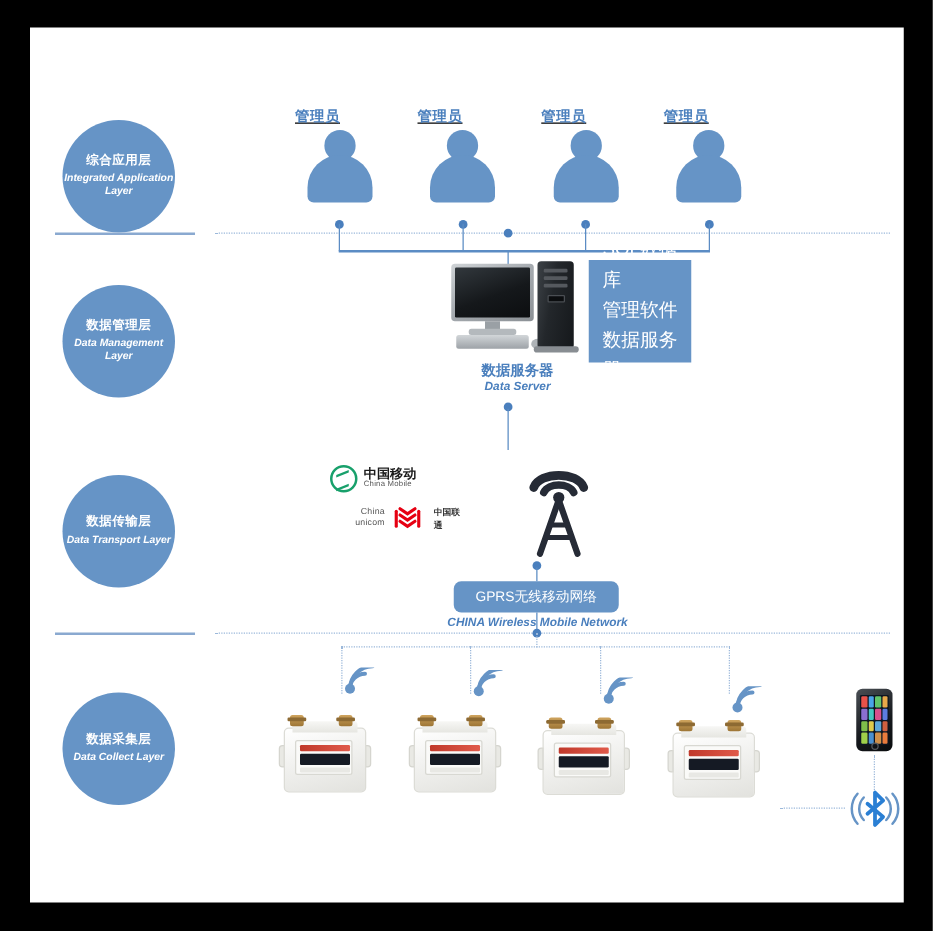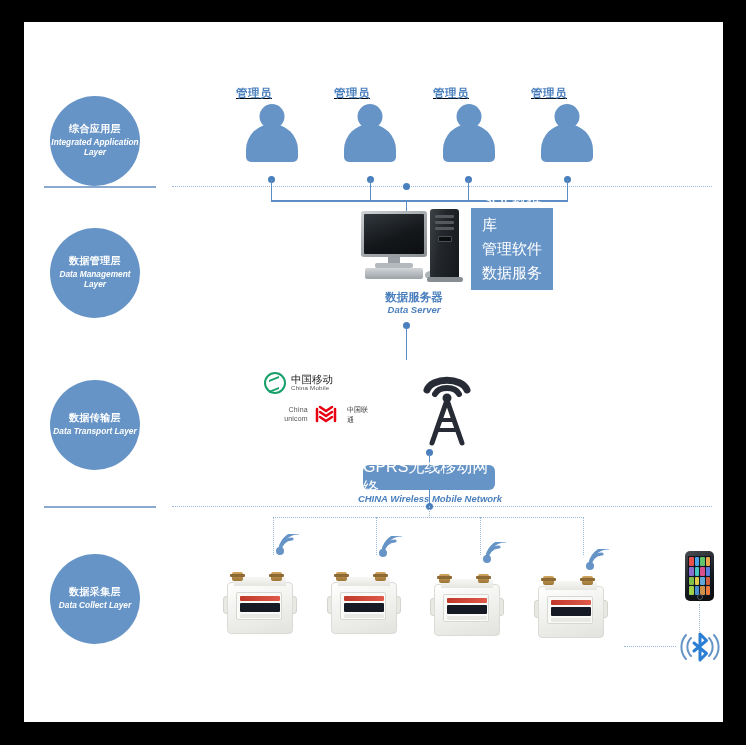--- a/index.html
+++ b/index.html
@@ -159,36 +159,36 @@
     border-top: 2.4px solid #18a06b;
     border-bottom: 2.4px solid #18a06b;
     transform: skewY(-22deg);
   }
   .ct-mark {
     width: 23px; height: 22px; margin-right: 4px; flex: none;
     position: relative;
   }
   .cu-mark { width: 30px; height: 26px; margin-right: 4px; flex: none; }
   .carrier-text { line-height: 1.05; }
-  .c-cn { font-size: 10.5px; font-weight: normal; }
+  .c-cn { font-size: 10.5px; font-weight: bold; }
   .c-en { font-size: 6.2px; letter-spacing: .2px; }
   .cm-cn { color: #1a1a1a; } .cm-en { color: #555; }
   .ct-cn { color: #1357a4; } .ct-en { color: #1357a4; }
   .cu-wrap { flex-direction: column; align-items: flex-start; }
 
   
   .tower { position: absolute; left: 392px; top: 345px; width: 62px; height: 80px; }
 
   
   .gprs-pill {
     position: absolute; left: 339px; top: 443px;
     width: 132px; height: 25px; border-radius: 6px;
     background: #6694c6; color: #ffffff;
     display: flex; align-items: center; justify-content: center;
-    font-size: 16px;
+    font-size: 11px;
   }
   .gprs-en {
     position: absolute; left: 310px; top: 471px; width: 192px;
     text-align: center; color: #4a7fbd;
     font-size: 9.5px; font-weight: bold; font-style: italic;
   }
 
   
   .meter { position: absolute; width: 74px; height: 62px; }
   .m-body {

